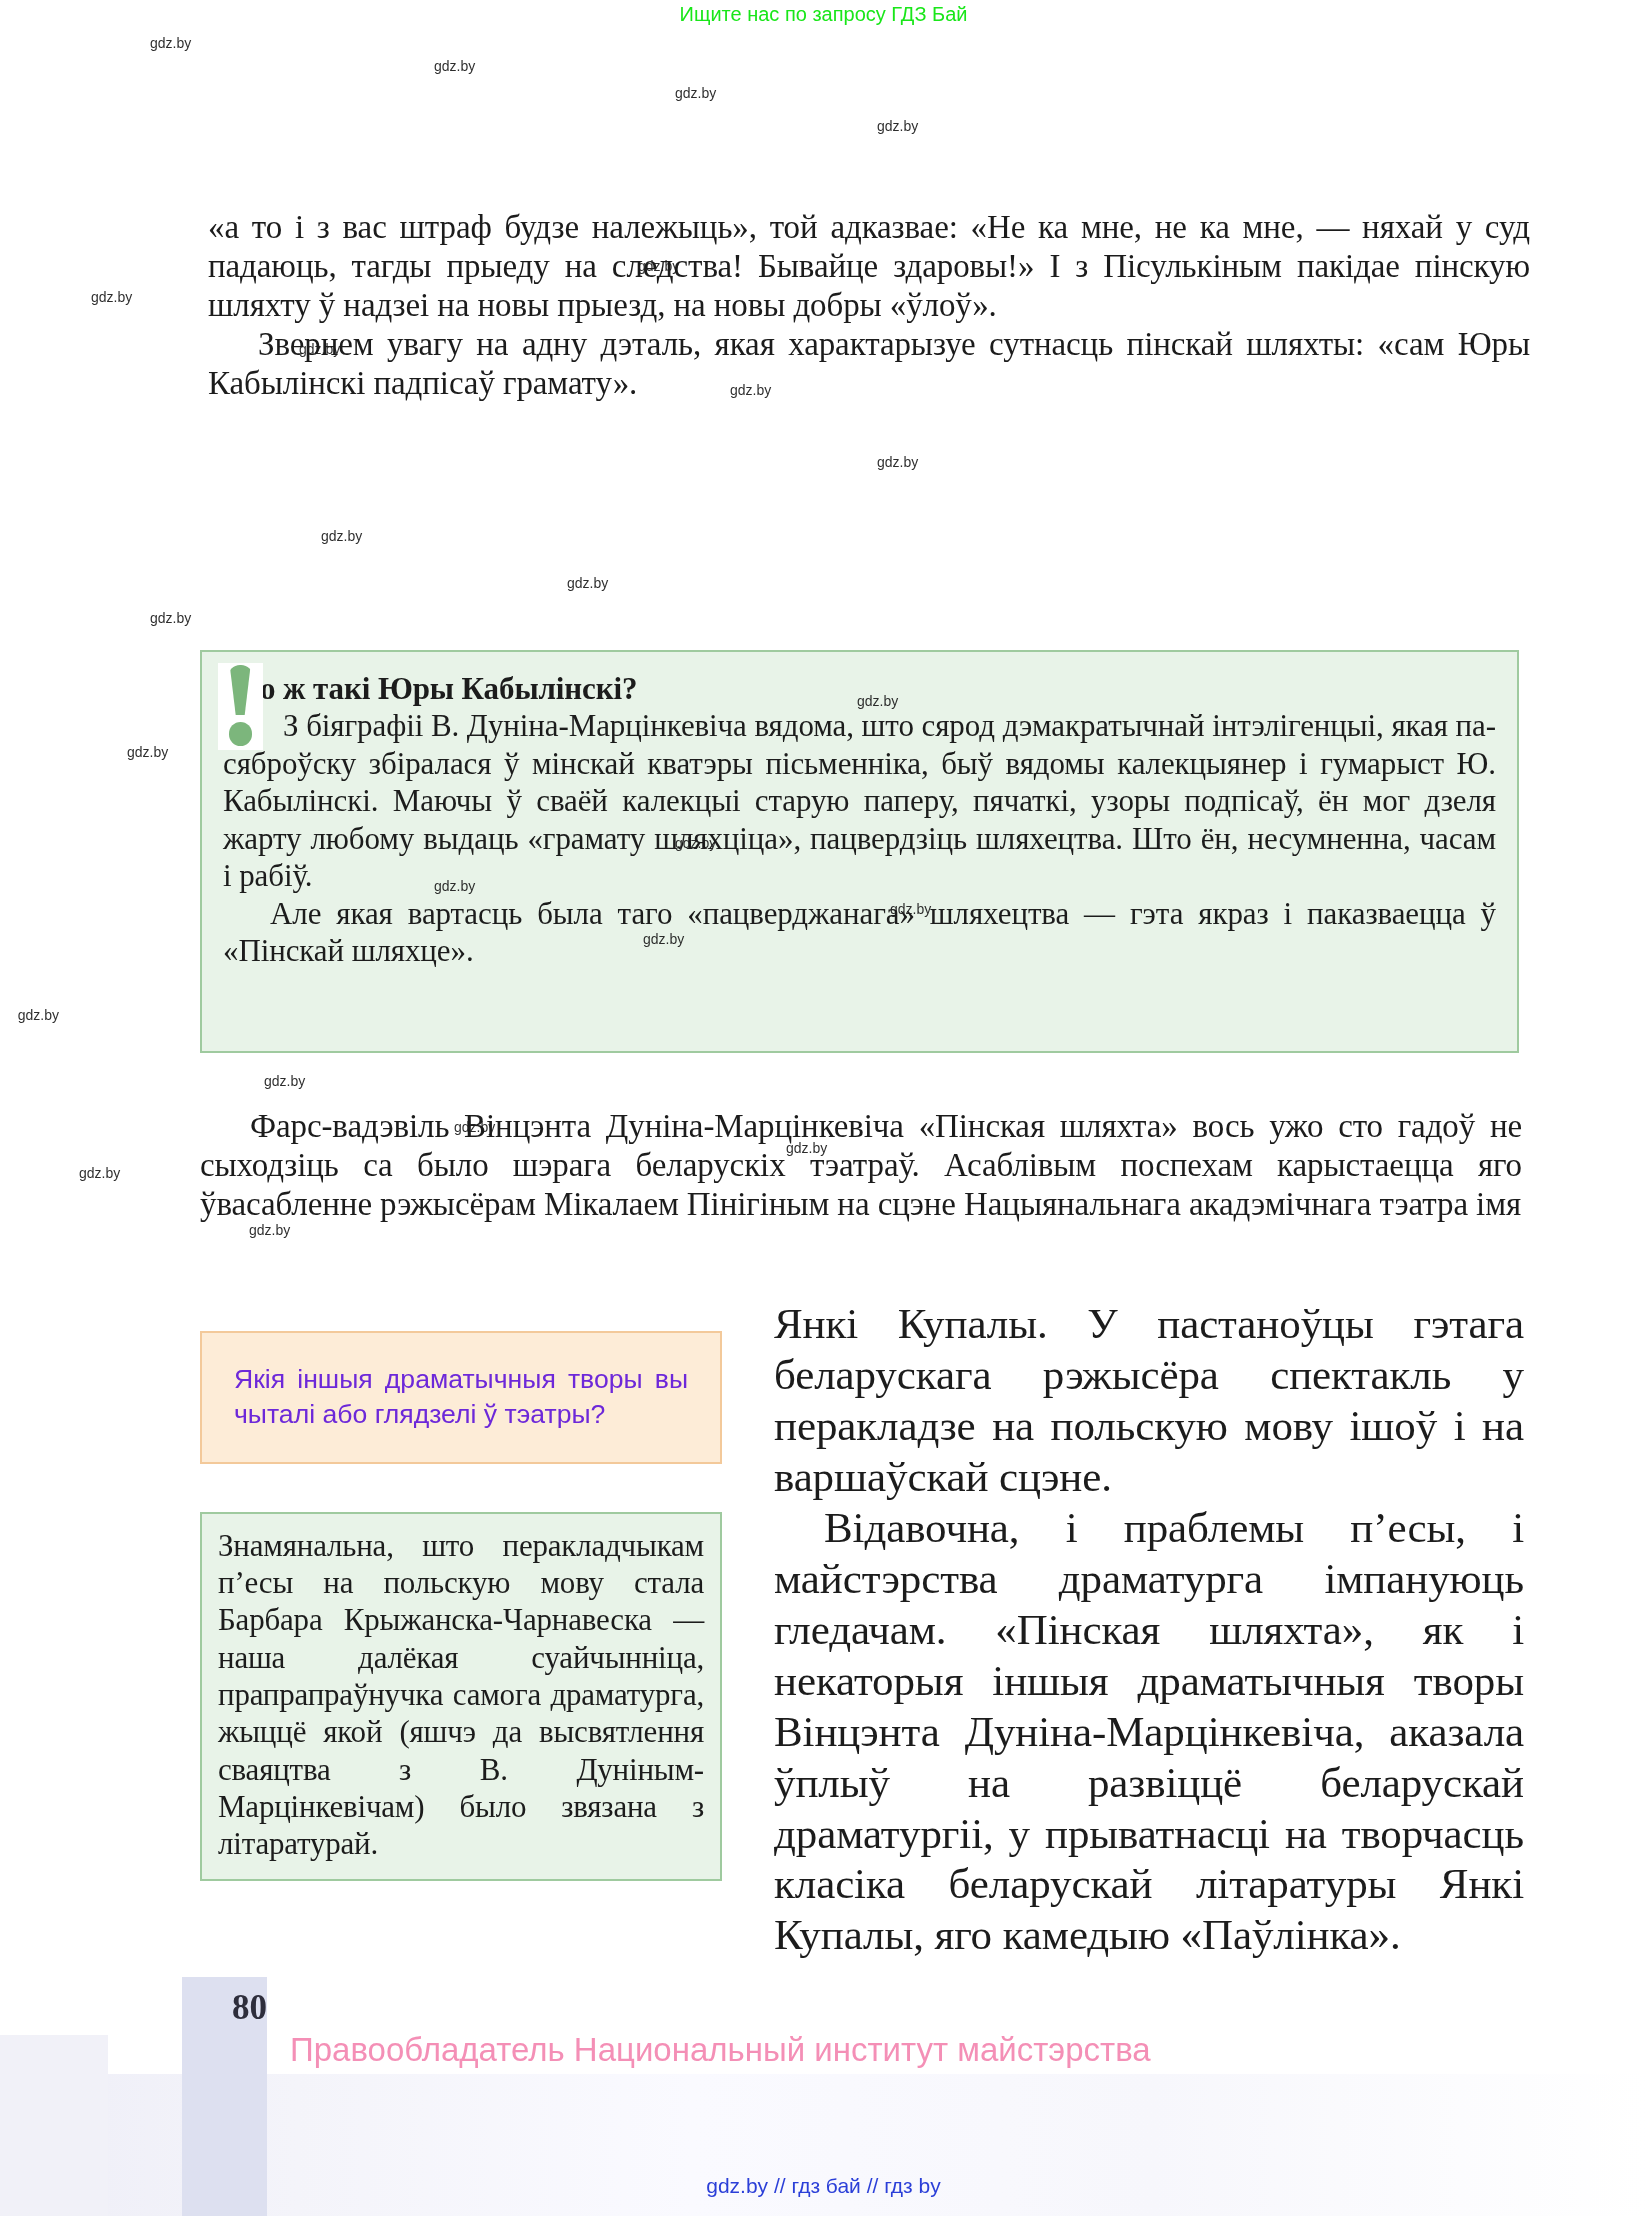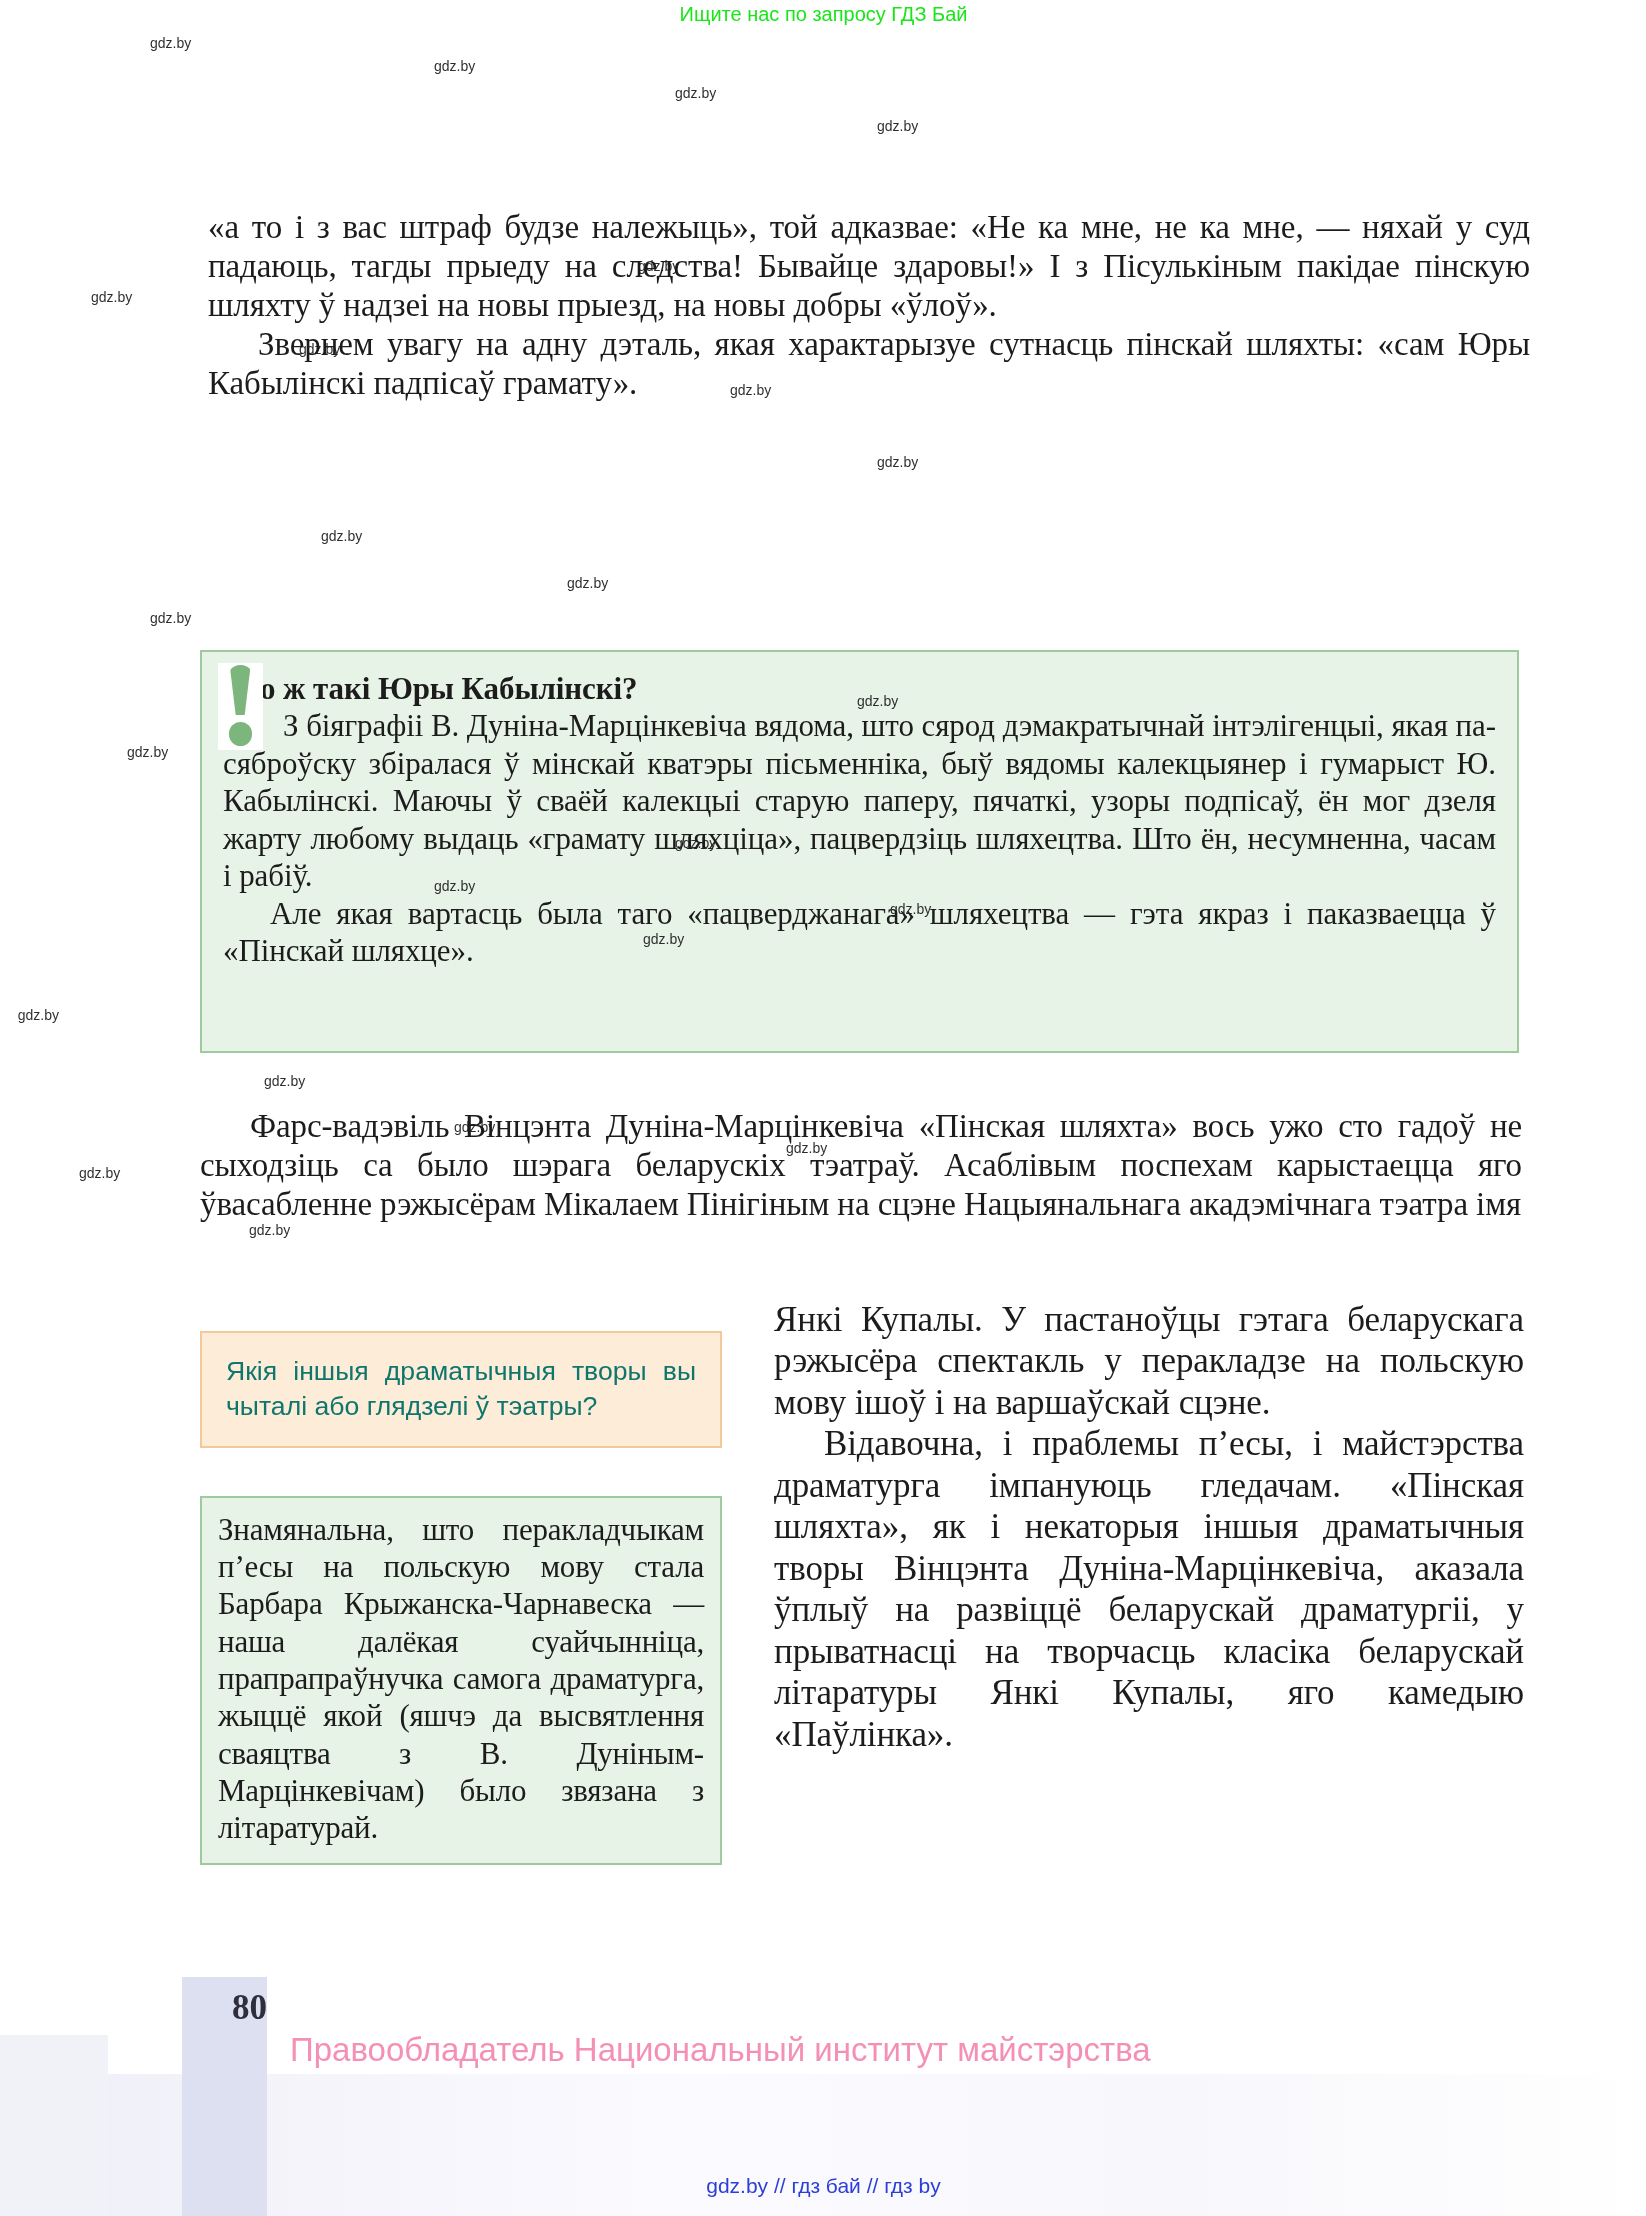--- a/index.html
+++ b/index.html
@@ -135,41 +135,41 @@
     width: 522px;
   }
   .col-right {
     position: absolute;
     left: 774px;
     top: 1299px;
     width: 750px;
   }
   .col-right p {
     margin: 0;
-    font-size: 35px;
+    font-size: 43px;
     line-height: 1.185;
     color: #1c1c1c;
     text-align: justify;
     letter-spacing: -0.1px;
   }
   .col-right p.indent { text-indent: 50px; }
 
   
   .box-peach {
     width: 522px;
     background: #fdecd7;
     border: 2.4px solid #f3c99a;
     padding: 13px 16px 14.5px 16px;
   }
   .box-peach p {
-    margin: 8px;
+    margin: 16px;
     font-family: "Liberation Sans", "DejaVu Sans", sans-serif;
     font-size: 26.6px;
     line-height: 1.30;
-    color: #0f766e;
+    color: #6d28d9;
     text-align: justify;
   }
 
   
   .box-green-note {
     width: 522px;
     margin-top: 48px;
     background: #e8f3e8;
     border: 2.4px solid #9fca9f;
     padding: 13px 16px 16px 16px;

